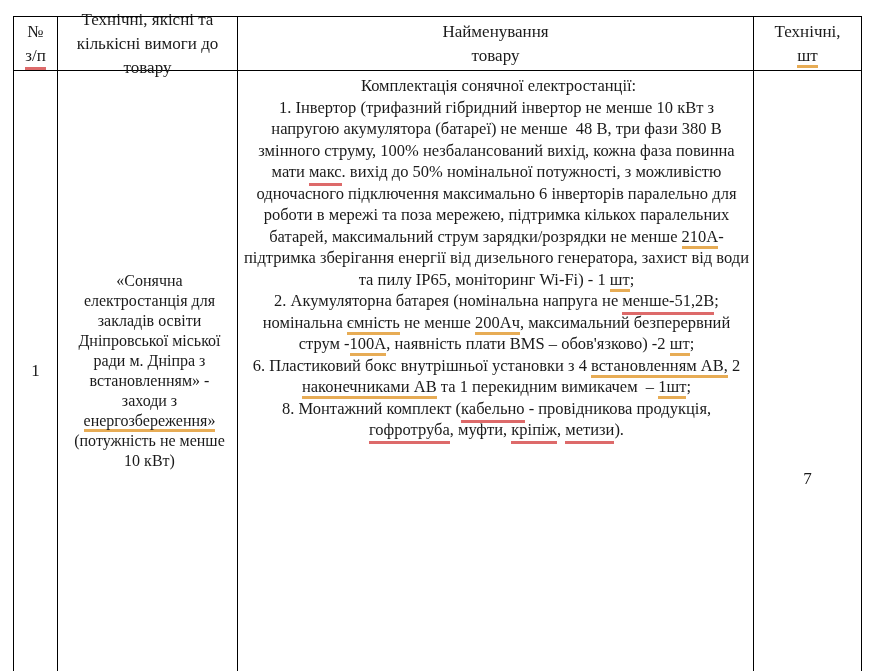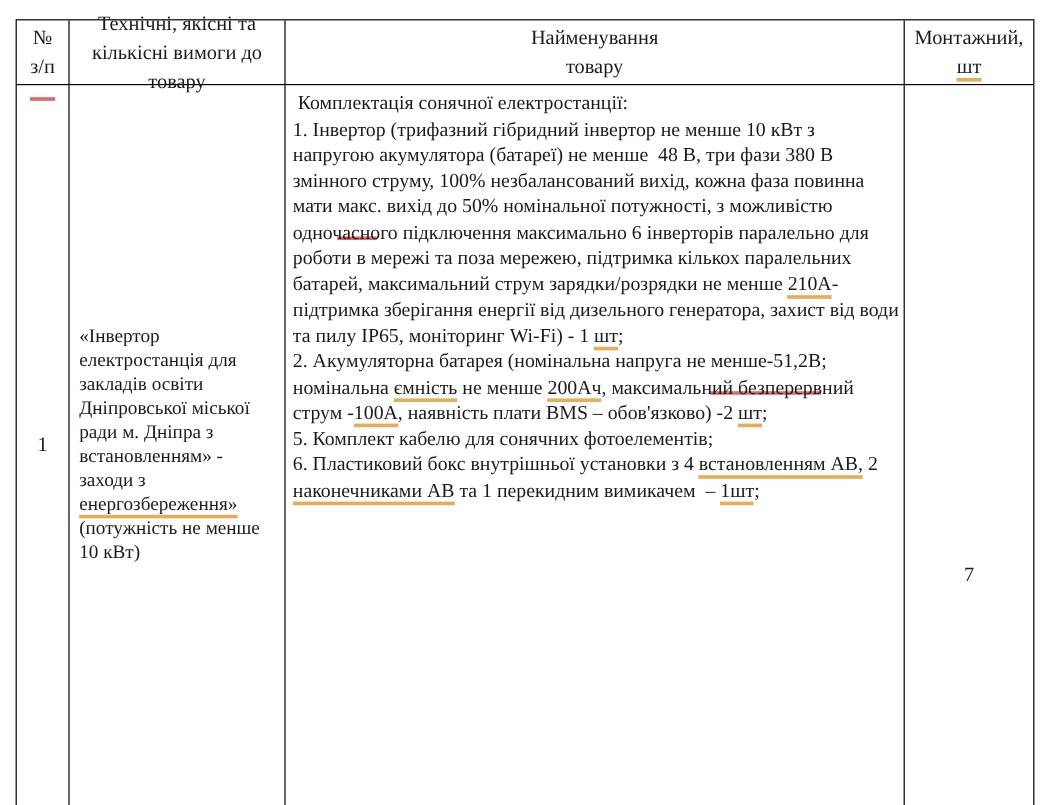--- a/index.html
+++ b/index.html
@@ -21,66 +21,66 @@
     grid-template-rows:54px 680px;
     border:1px solid var(--line);
     background:#ffffff;
   }
   .cell{box-sizing:border-box;}
   .cell:not(.last-col){border-right:1px solid var(--line);}
   .head{border-bottom:1px solid var(--line);
     display:flex;flex-direction:column;justify-content:center;align-items:center;
     font-size:17px;line-height:24px;text-align:center;padding:2px 3px;}
   .head .rich-p{text-align:center;}
-  .rich-p{margin:0;white-space:pre-wrap;}
+  .rich-p{margin:0;white-space:pre-wrap;text-align:center;}
   .body-cell{padding:0;}
   .num-cell{
     text-align:center;font-size:17px;line-height:20px;padding-top:290px;
   }
   .name-cell{
     font-size:16px;line-height:20px;padding:200px 4px 0 8px;text-align:left;
   }
   .req-cell{
     font-size:16.5px;line-height:21.5px;padding:4px 4px 0 6px;text-align:left;
   }
   .qty-cell{
     text-align:center;font-size:17px;line-height:20px;padding-top:398px;
   }
-  .mark-red{border-bottom:3px solid var(--mark-red);padding-bottom:16px;}
+  .mark-red{border-bottom:3px solid var(--mark-red);padding-bottom:2px;}
   .mark-orange{border-bottom:3px solid var(--mark-orange);padding-bottom:0px;margin-top:40px;}
 </style>
 </head>
 <body>
 
 <div class="page">
   <div class="doc-table">
 
     <div class="cell head">
         <p class="rich-p"><span>№</span></p>
         <p class="rich-p"><span class="mark-red">з/п</span></p>
       </div>
     <div class="cell head">
         <p class="rich-p"><span>Технічні, якісні та кількісні вимоги до товару</span></p>
       </div>
     <div class="cell head">
         <p class="rich-p"><span>Найменування</span></p>
         <p class="rich-p"><span>товару</span></p>
       </div>
     <div class="cell head last-col">
-        <p class="rich-p"><span>Монтажний,</span></p>
+        <p class="rich-p"><span>Технічні,</span></p>
         <p class="rich-p"><span class="mark-orange">шт</span></p>
       </div>
 
     <div class="cell body-cell num-cell">1</div>
     <div class="cell body-cell name-cell">
-        <p class="rich-p"><span>«Інвертор електростанція для закладів освіти Дніпровської міської ради м. Дніпра з встановленням» - заходи з </span><span class="mark-orange">енергозбереження»</span><span> (потужність не менше 10 кВт)</span></p>
+        <p class="rich-p"><span>«Сонячна електростанція для закладів освіти Дніпровської міської ради м. Дніпра з встановленням» - заходи з </span><span class="mark-orange">енергозбереження»</span><span> (потужність не менше 10 кВт)</span></p>
       </div>
     <div class="cell body-cell req-cell">
         <p class="rich-p"><span> Комплектація сонячної електростанції:</span></p>
         <p class="rich-p"><span>1. Інвертор (трифазний гібридний інвертор не менше 10 кВт з напругою акумулятора (батареї) не менше  48 В, три фази 380 В змінного струму, 100% незбалансований вихід, кожна фаза повинна мати </span><span class="mark-red">макс</span><span>. вихід до 50% номінальної потужності, з можливістю одночасного підключення максимально 6 інверторів паралельно для роботи в мережі та поза мережею, підтримка кількох паралельних батарей, максимальний струм зарядки/розрядки не менше </span><span class="mark-orange">210А</span><span>- підтримка зберігання енергії від дизельного генератора, захист від води та пилу IP65, моніторинг Wi-Fi) - 1 </span><span class="mark-orange">шт</span><span>;</span></p>
         <p class="rich-p"><span>2. Акумуляторна батарея (номінальна напруга не </span><span class="mark-red">менше-51,2В</span><span>; номінальна </span><span class="mark-orange">ємність</span><span> не менше </span><span class="mark-orange">200Ач</span><span>, максимальний безперервний струм -</span><span class="mark-orange">100А</span><span>, наявність плати BMS – обов'язково) -2 </span><span class="mark-orange">шт</span><span>;</span></p>
-        <p class="rich-p"><span>5. Комплект кабелю для сонячних фотоелементів;</span></p>
         <p class="rich-p"><span>6. Пластиковий бокс внутрішньої установки з 4 </span><span class="mark-orange">встановленням АВ,</span><span> 2 </span><span class="mark-orange">наконечниками АВ</span><span> та 1 перекидним вимикачем  – </span><span class="mark-orange">1шт</span><span>;</span></p>
+        <p class="rich-p"><span>8. Монтажний комплект (</span><span class="mark-red">кабельно</span><span> - провідникова продукція, </span><span class="mark-red">гофротруба</span><span>, муфти, </span><span class="mark-red">кріпіж</span><span>, </span><span class="mark-red">метизи</span><span>).</span></p>
       </div>
     <div class="cell body-cell qty-cell last-col">7</div>
 
   </div>
 </div>
 
 </body></html>

